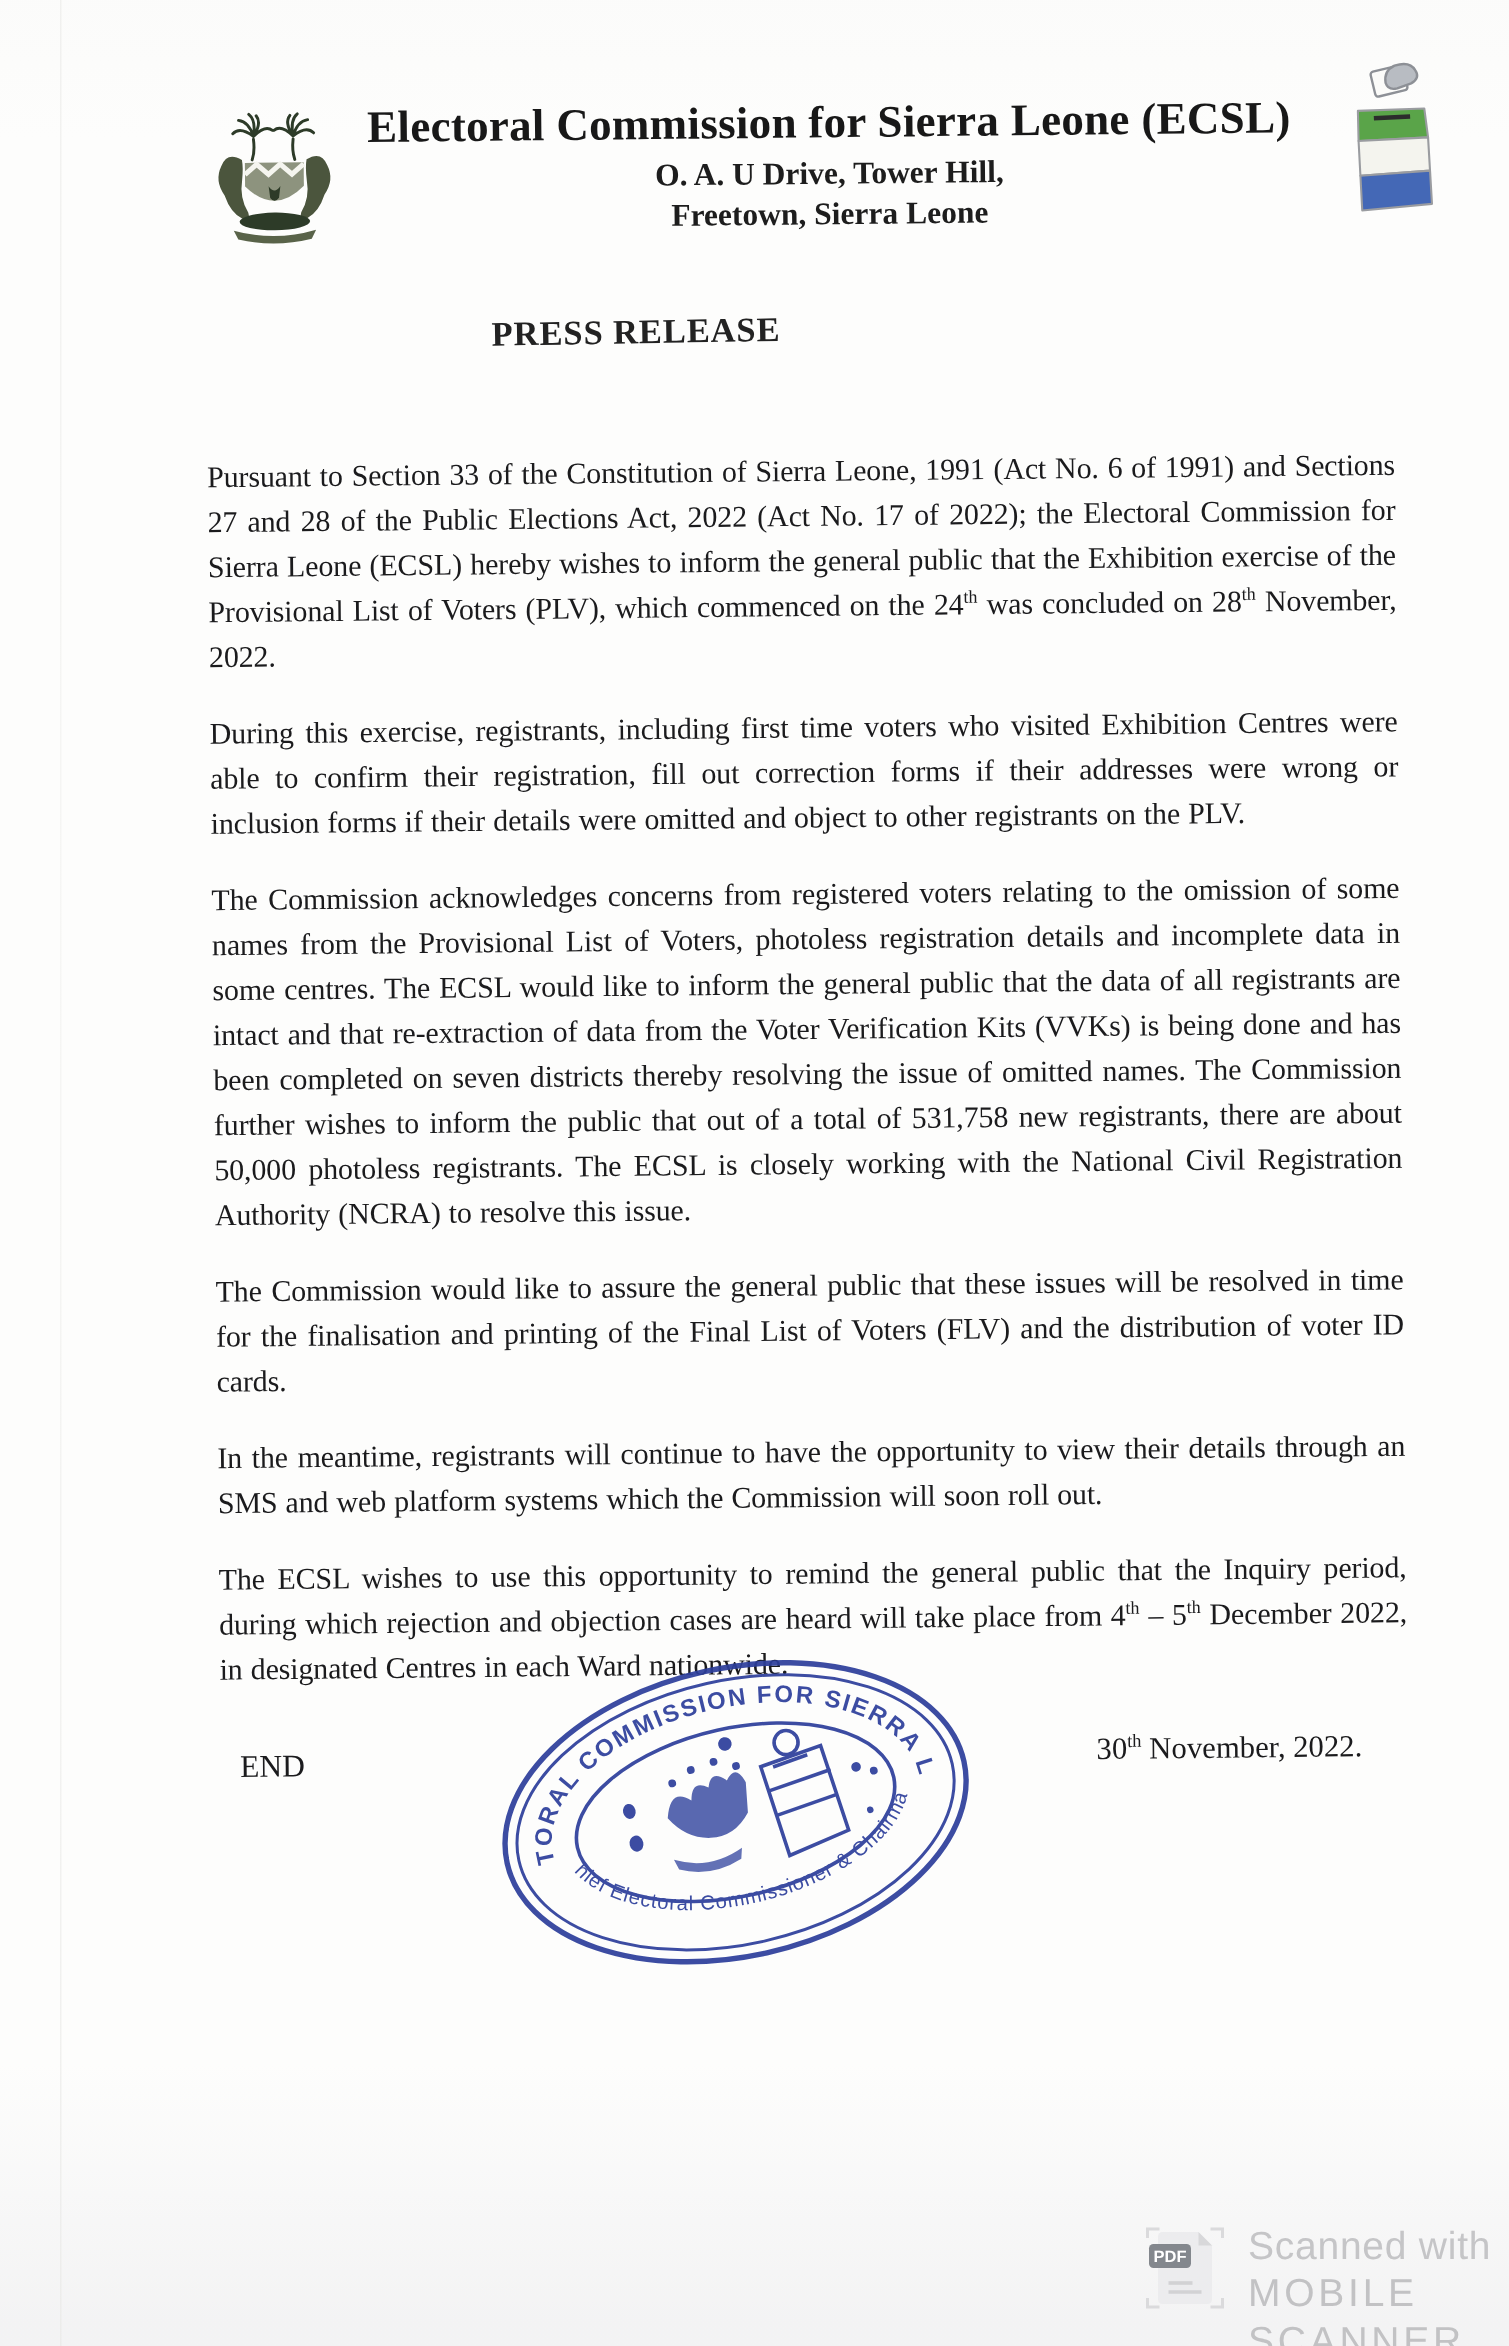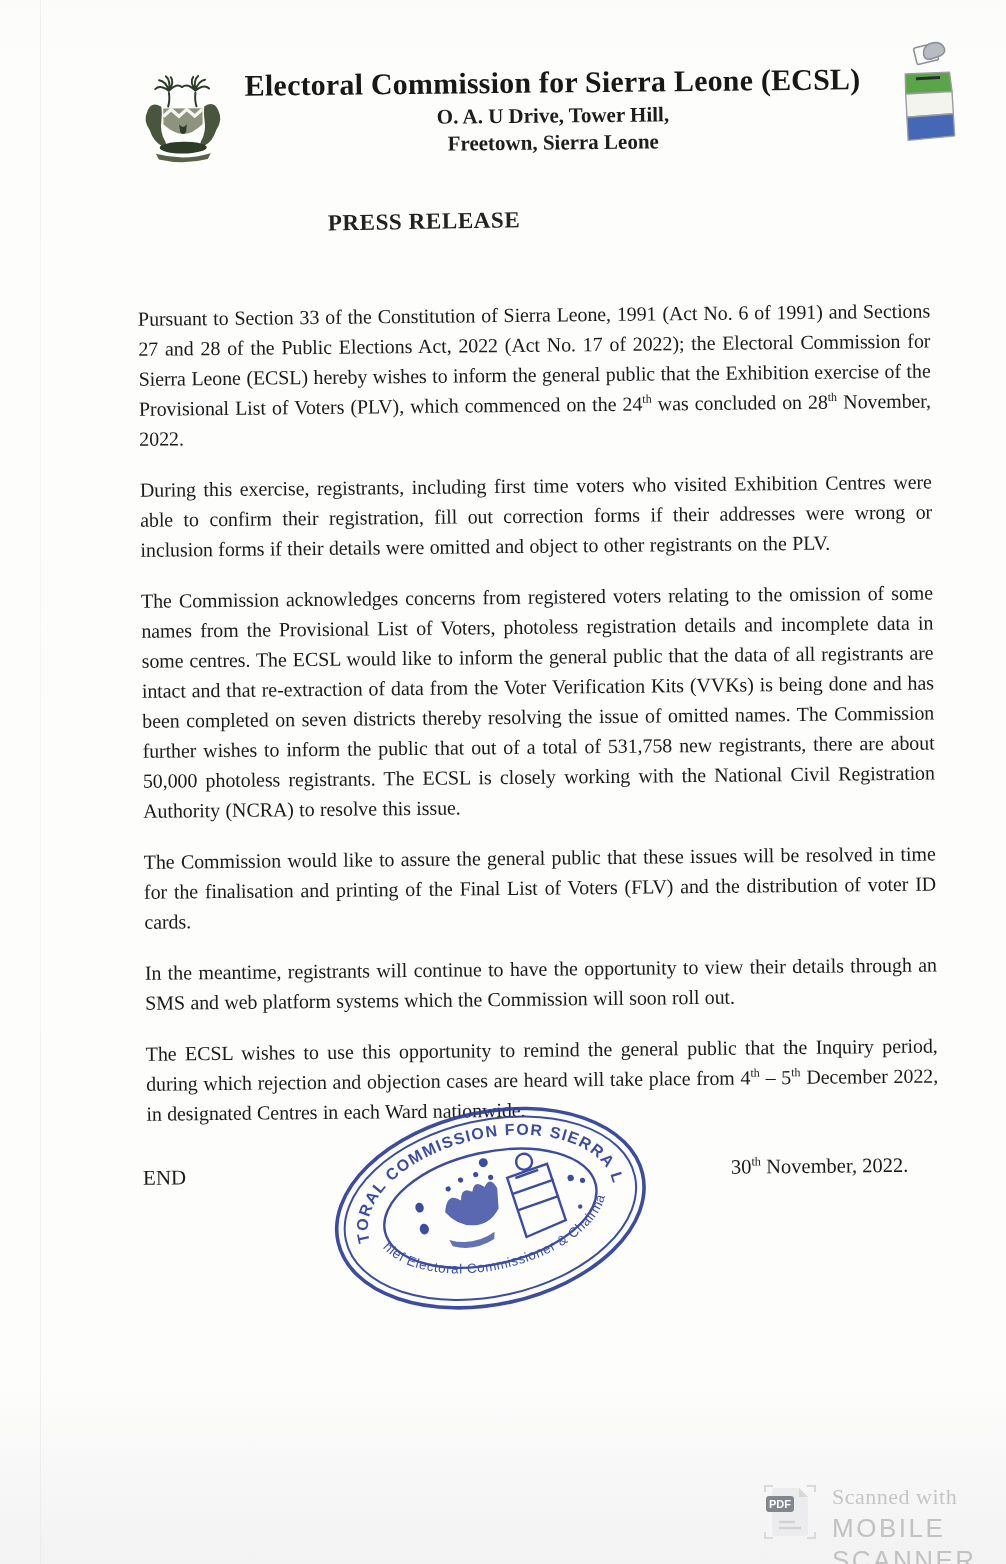--- a/index.html
+++ b/index.html
@@ -41,35 +41,35 @@
   
   .content{position:absolute;left:138px;top:300px;width:792px;}
   .para{
     font-size:20px;line-height:30px;text-align:justify;
     margin:0 0 21px 0;color:#1b1b1d;letter-spacing:-0.1px;
     word-spacing:.5px;
   }
   .para sup, .date sup{font-size:.6em;line-height:0;vertical-align:super;letter-spacing:0;}
 
   
-  .end-label{position:absolute;left:134px;top:1162px;font-size:21px;color:#1b1b1d;}
+  .end-label{position:absolute;left:151px;top:1162px;font-size:21px;color:#1b1b1d;}
   .date{position:absolute;left:722px;top:1158px;font-size:20.5px;color:#1b1b1d;}
 
   
   .stamp{
     position:absolute;left:316px;top:1104px;width:330px;height:208px;
     transform:rotate(-12deg);opacity:.92;
   }
   .stamp svg{width:100%;height:100%;}
 
   
   .wm{position:absolute;left:762px;top:1482px;display:flex;align-items:flex-start;}
   .wm-icon{width:56px;height:60px;position:relative;flex:0 0 auto;}
   .wm-text{margin-left:14px;color:#c5c5c7;font-family:"Liberation Sans","DejaVu Sans",sans-serif;}
-  .wm-line1{font-size:22px;line-height:30px;letter-spacing:.5px;font-family:Liberation Serif, serif;}
+  .wm-line1{font-size:26px;line-height:30px;letter-spacing:.5px;}
   .wm-line2{font-size:26px;line-height:32px;letter-spacing:2.5px;font-weight:500;color:#c2c2c4;}
 </style>
 </head>
 <body>
 
 <div class="page">
   <div class="scan-line"></div>
 
   <div class="tilt">
 

